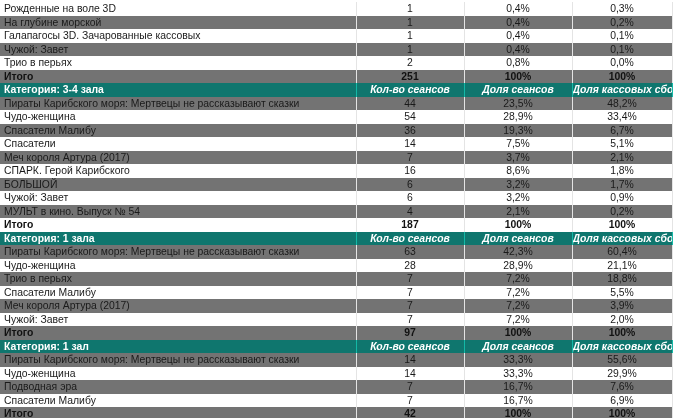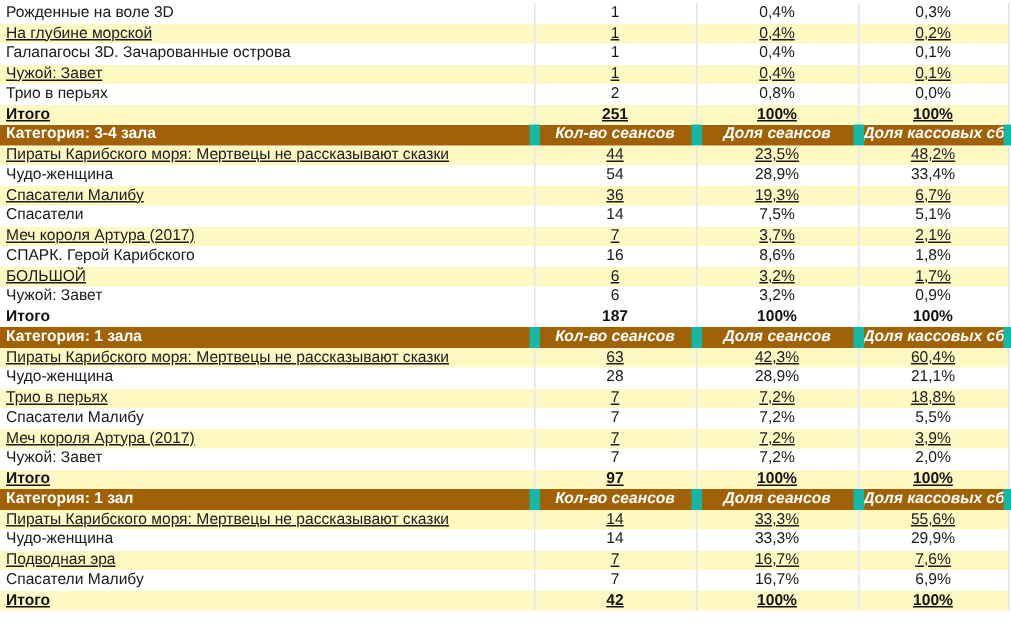--- a/index.html
+++ b/index.html
@@ -5,23 +5,23 @@
   html, body { margin: 0; padding: 0; background: #ffffff; }
   body { width: 674px; height: 418px; overflow: hidden; font-family: "Liberation Sans", sans-serif; }
   table { border-collapse: collapse; width: 672px; table-layout: fixed; margin-top: 2px; }
   col.c-name { width: 356px; }
   col.c-count { width: 108px; }
   col.c-share { width: 108px; }
   col.c-box { width: 100px; }
   td { height: 13.5px; padding: 0 0 0 4px; font-size: 10.4px; line-height: 13.5px; color: #1a1a1a; white-space: nowrap; overflow: hidden; border-right: 1px solid #e4e4e4; }
   td.num { text-align: center; padding: 0; }
   tr.odd td { background: #ffffff; }
-  tr.even td { background: #fef9c3; text-decoration: underline; }
+  tr.even td { background: #737373; }
   tr.total td { font-weight: bold; color: #111111; }
-  tr.cat td { background: #a16207; color: #ffffff; font-weight: bold; border-right: 7px solid #14b8a6; }
+  tr.cat td { background: #0f766e; color: #ffffff; font-weight: bold; border-right: 1px solid #14b8a6; }
   tr.cat td.num { font-weight: bold; font-style: italic; }
 </style>
 </head>
 <body>
 
 <table>
   <colgroup>
     <col class="c-name">
       <col class="c-count">
       <col class="c-share">
@@ -34,21 +34,21 @@
         <td class="num">0,4%</td>
         <td class="num">0,3%</td>
       </tr>
       <tr class="even">
         <td>На глубине морской</td>
         <td class="num">1</td>
         <td class="num">0,4%</td>
         <td class="num">0,2%</td>
       </tr>
       <tr class="odd">
-        <td>Галапагосы 3D. Зачарованные острова</td>
+        <td>Галапагосы 3D. Зачарованные кассовых</td>
         <td class="num">1</td>
         <td class="num">0,4%</td>
         <td class="num">0,1%</td>
       </tr>
       <tr class="even">
         <td>Чужой: Завет</td>
         <td class="num">1</td>
         <td class="num">0,4%</td>
         <td class="num">0,1%</td>
       </tr>
@@ -111,20 +111,26 @@
         <td class="num">6</td>
         <td class="num">3,2%</td>
         <td class="num">1,7%</td>
       </tr>
       <tr class="odd">
         <td>Чужой: Завет</td>
         <td class="num">6</td>
         <td class="num">3,2%</td>
         <td class="num">0,9%</td>
       </tr>
+      <tr class="even">
+        <td>МУЛЬТ в кино. Выпуск № 54</td>
+        <td class="num">4</td>
+        <td class="num">2,1%</td>
+        <td class="num">0,2%</td>
+      </tr>
       <tr class="total odd">
         <td>Итого</td>
         <td class="num">187</td>
         <td class="num">100%</td>
         <td class="num">100%</td>
       </tr>
       <tr class="cat">
         <td>Категория: 1 зала</td>
         <td class="num">Кол-во сеансов</td>
         <td class="num">Доля сеансов</td>

